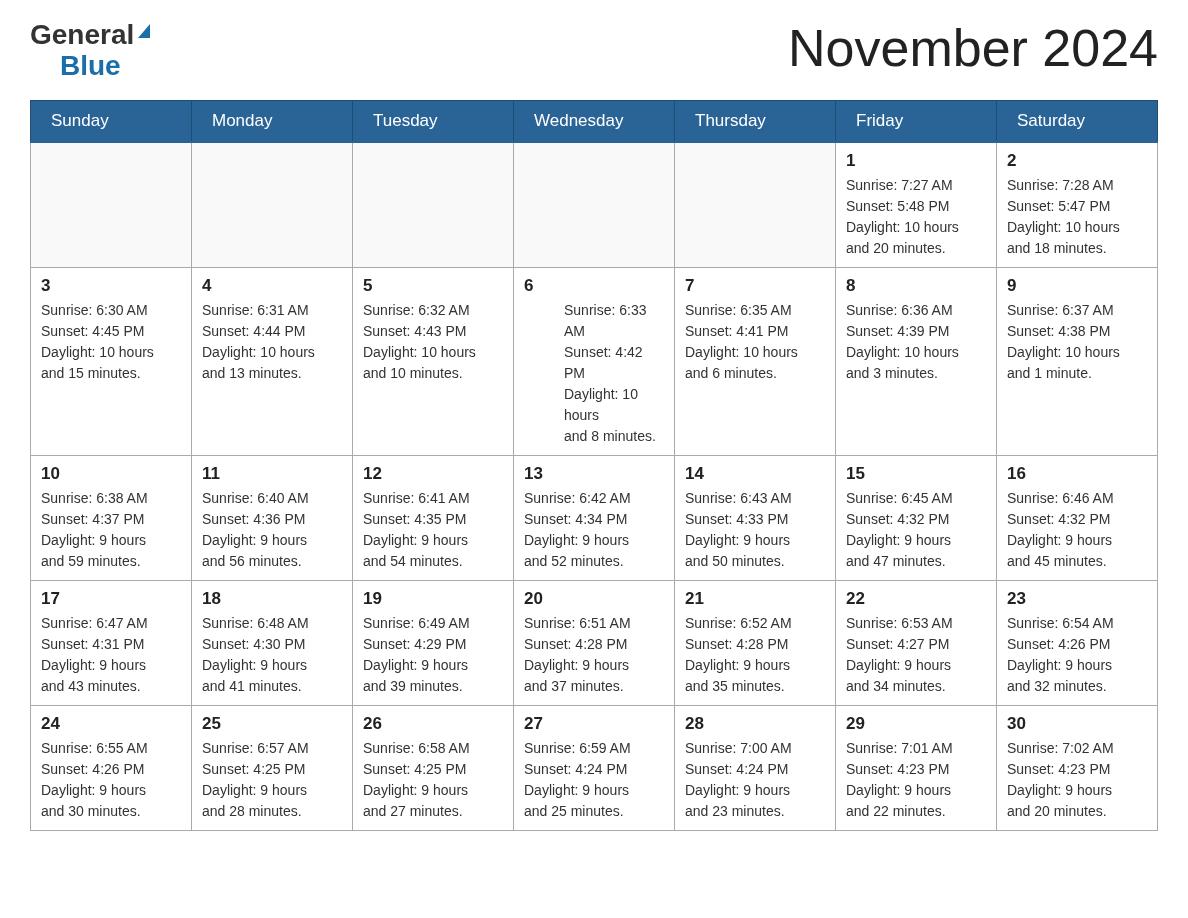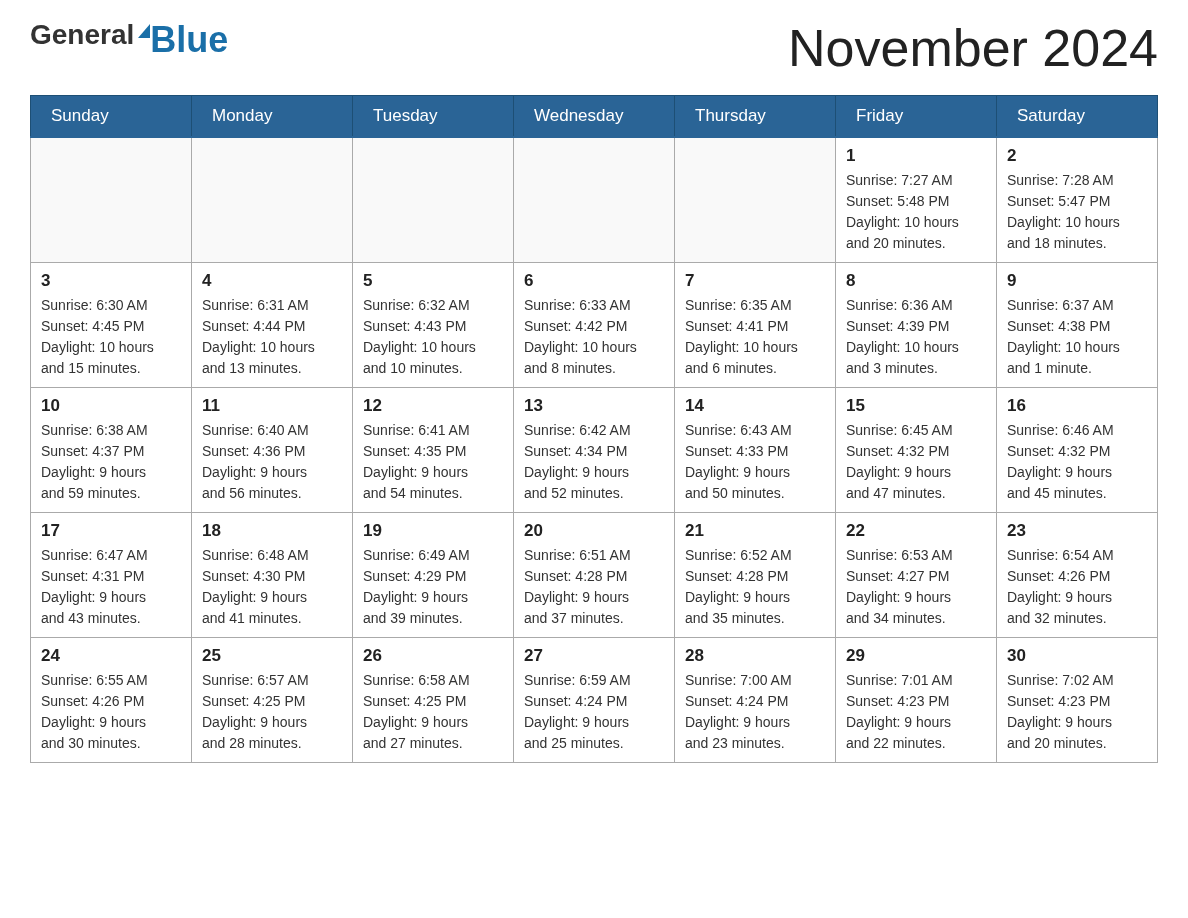--- a/index.html
+++ b/index.html
@@ -11,34 +11,35 @@
       padding: 20px 30px;
     }
     .header {
       display: flex;
       justify-content: space-between;
       align-items: flex-start;
       margin-bottom: 18px;
     }
     .logo {
       display: flex;
-      flex-direction: row;
+      flex-direction: column;
       align-items: flex-start;
     }
     .logo-text-general {
       font-size: 28px;
       font-weight: bold;
       color: #333;
       line-height: 1.1;
     }
     .logo-text-blue {
-      font-size: 36px;
+      font-size: 28px;
       font-weight: bold;
       color: #1a6fa8;
       line-height: 1.1;
+      margin-left: 30px;
     }
     .logo-icon {
       display: inline-block;
       width: 0;
       height: 0;
       border-left: 12px solid transparent;
       border-bottom: 14px solid #1a6fa8;
       margin-left: 4px;
       vertical-align: middle;
       position: relative;
@@ -172,21 +173,21 @@
         </td>
         <td>
           <div class="day-number">5</div>
           <div class="day-info" style="white-space: pre-line;">Sunrise: 6:32 AM
 Sunset: 4:43 PM
 Daylight: 10 hours
 and 10 minutes.</div>
         </td>
         <td>
           <div class="day-number">6</div>
-          <div class="day-info" style="white-space: pre-line;">Sunrise: 6:33 AM
+          <div class="day-info" style="white-space: pre-line; margin-left: 40px;">Sunrise: 6:33 AM
 Sunset: 4:42 PM
 Daylight: 10 hours
 and 8 minutes.</div>
         </td>
         <td>
           <div class="day-number">7</div>
           <div class="day-info" style="white-space: pre-line;">Sunrise: 6:35 AM
 Sunset: 4:41 PM
 Daylight: 10 hours
 and 6 minutes.</div>

